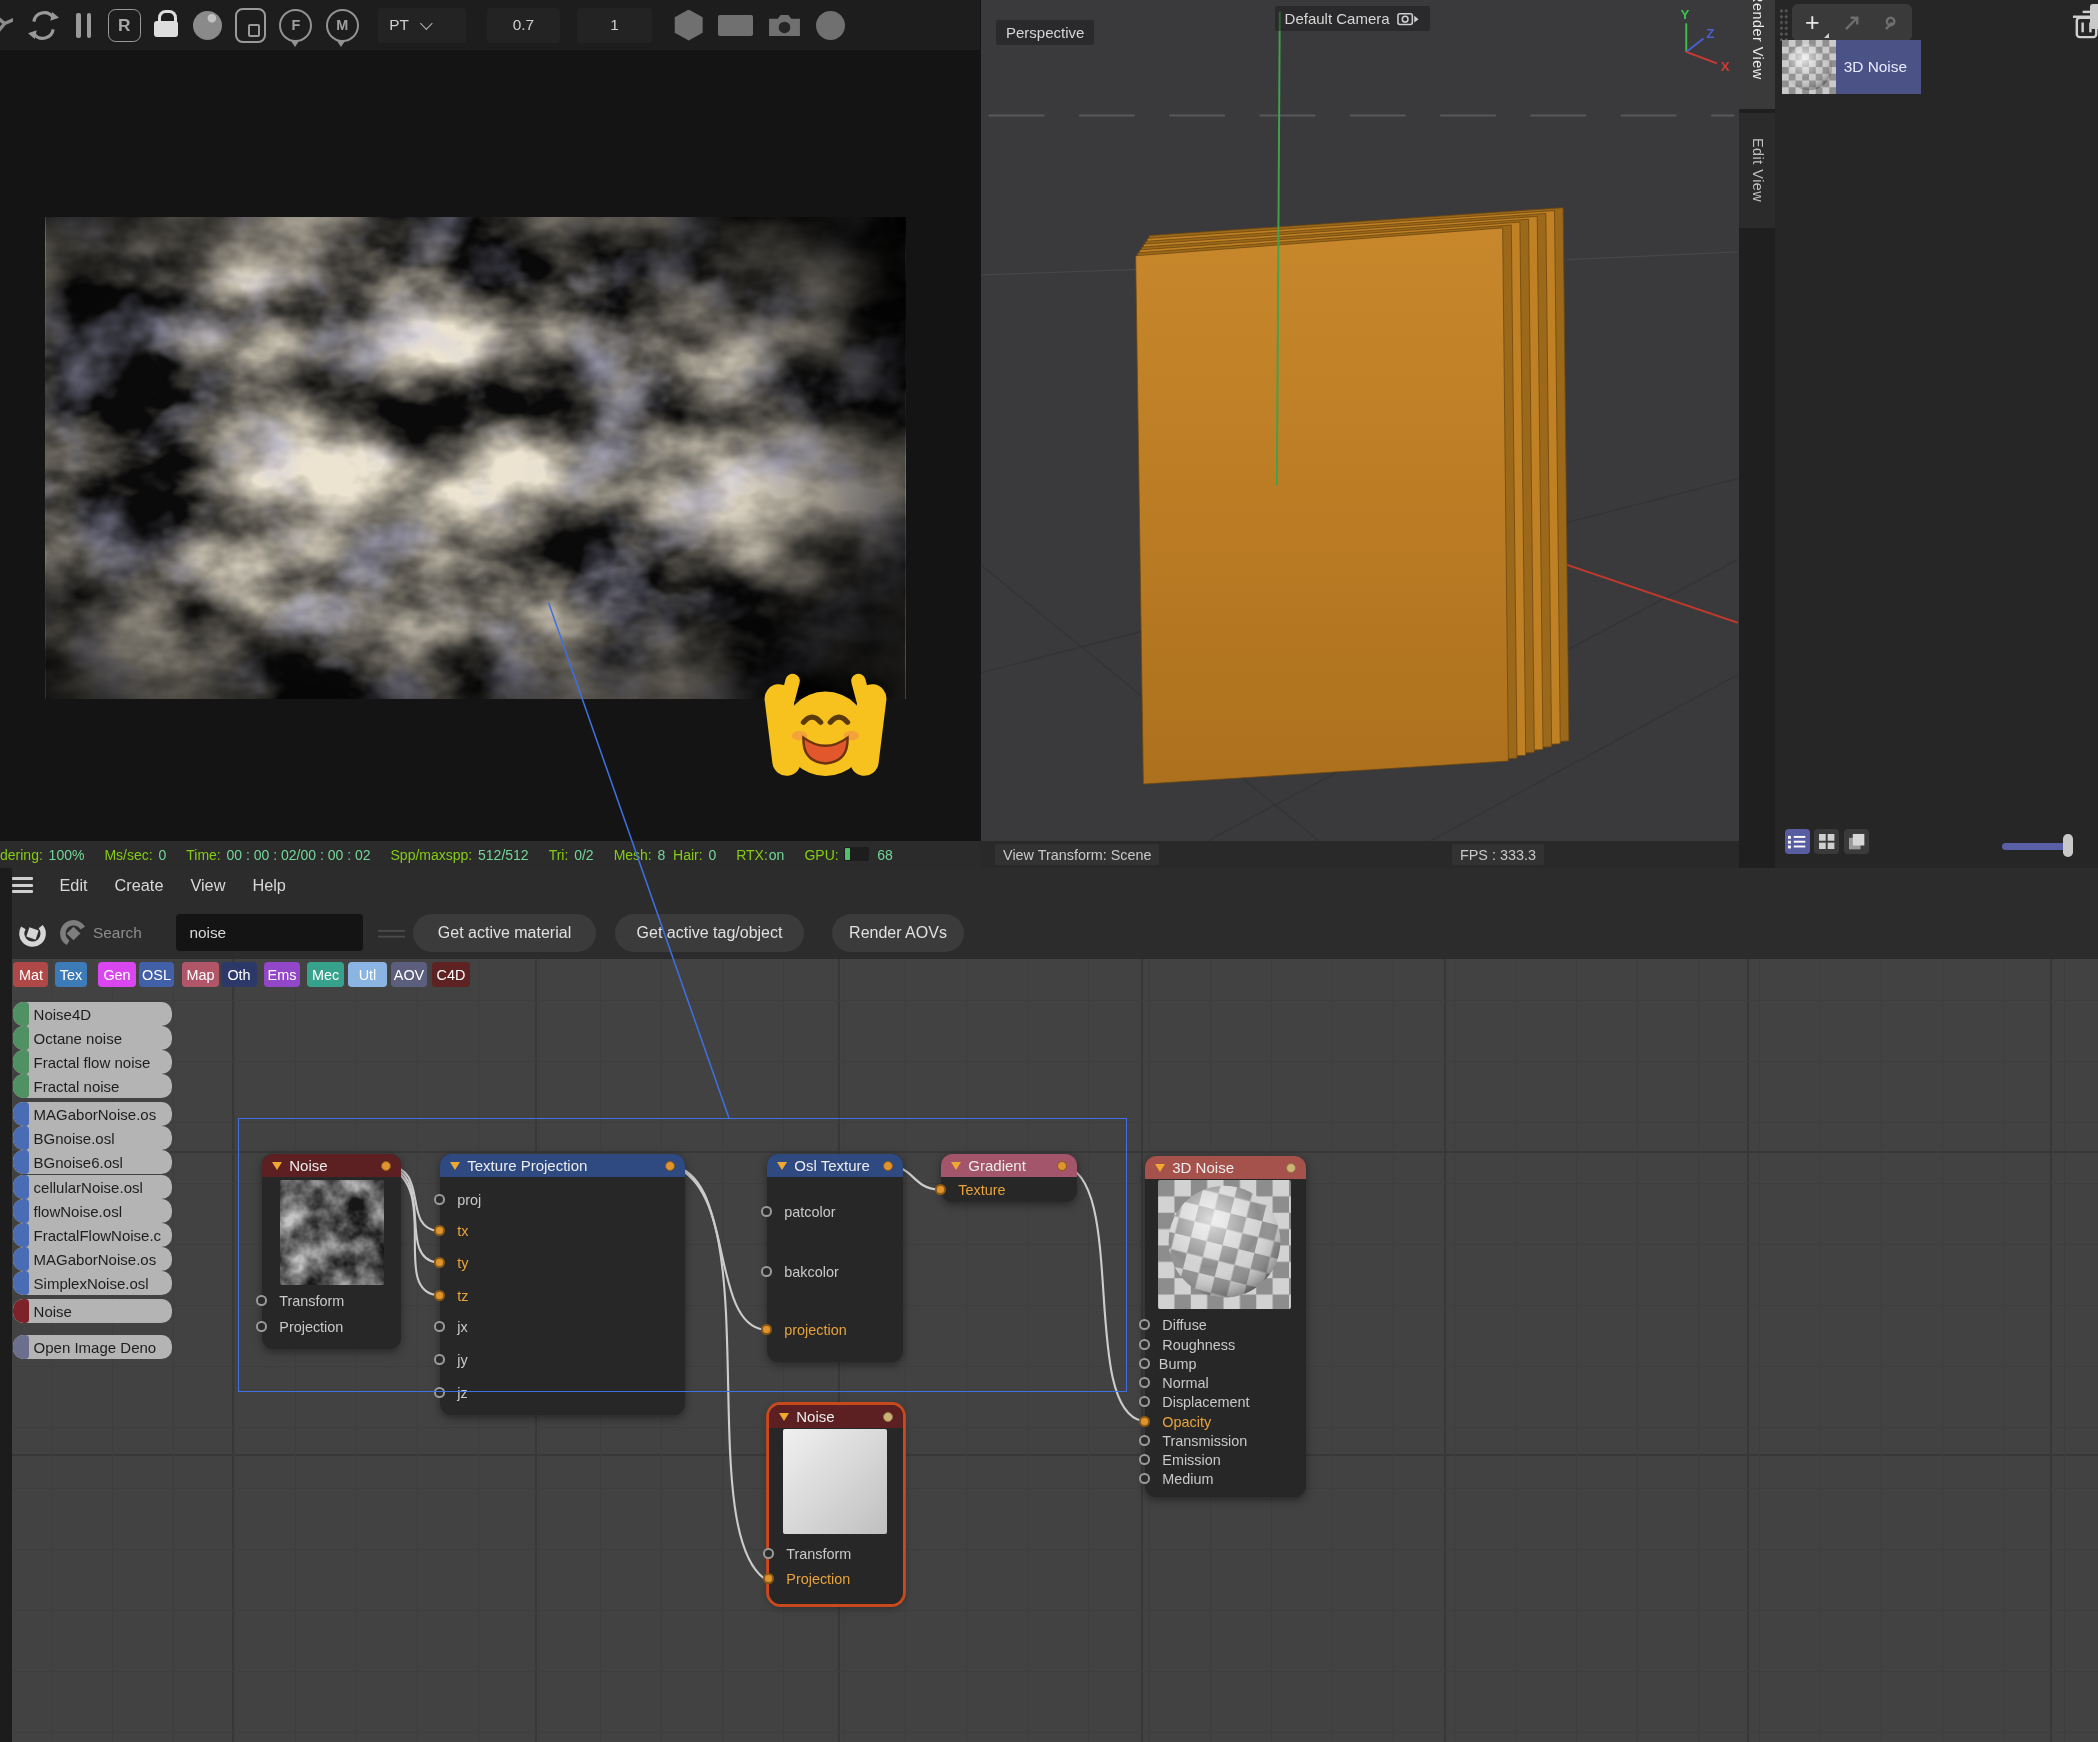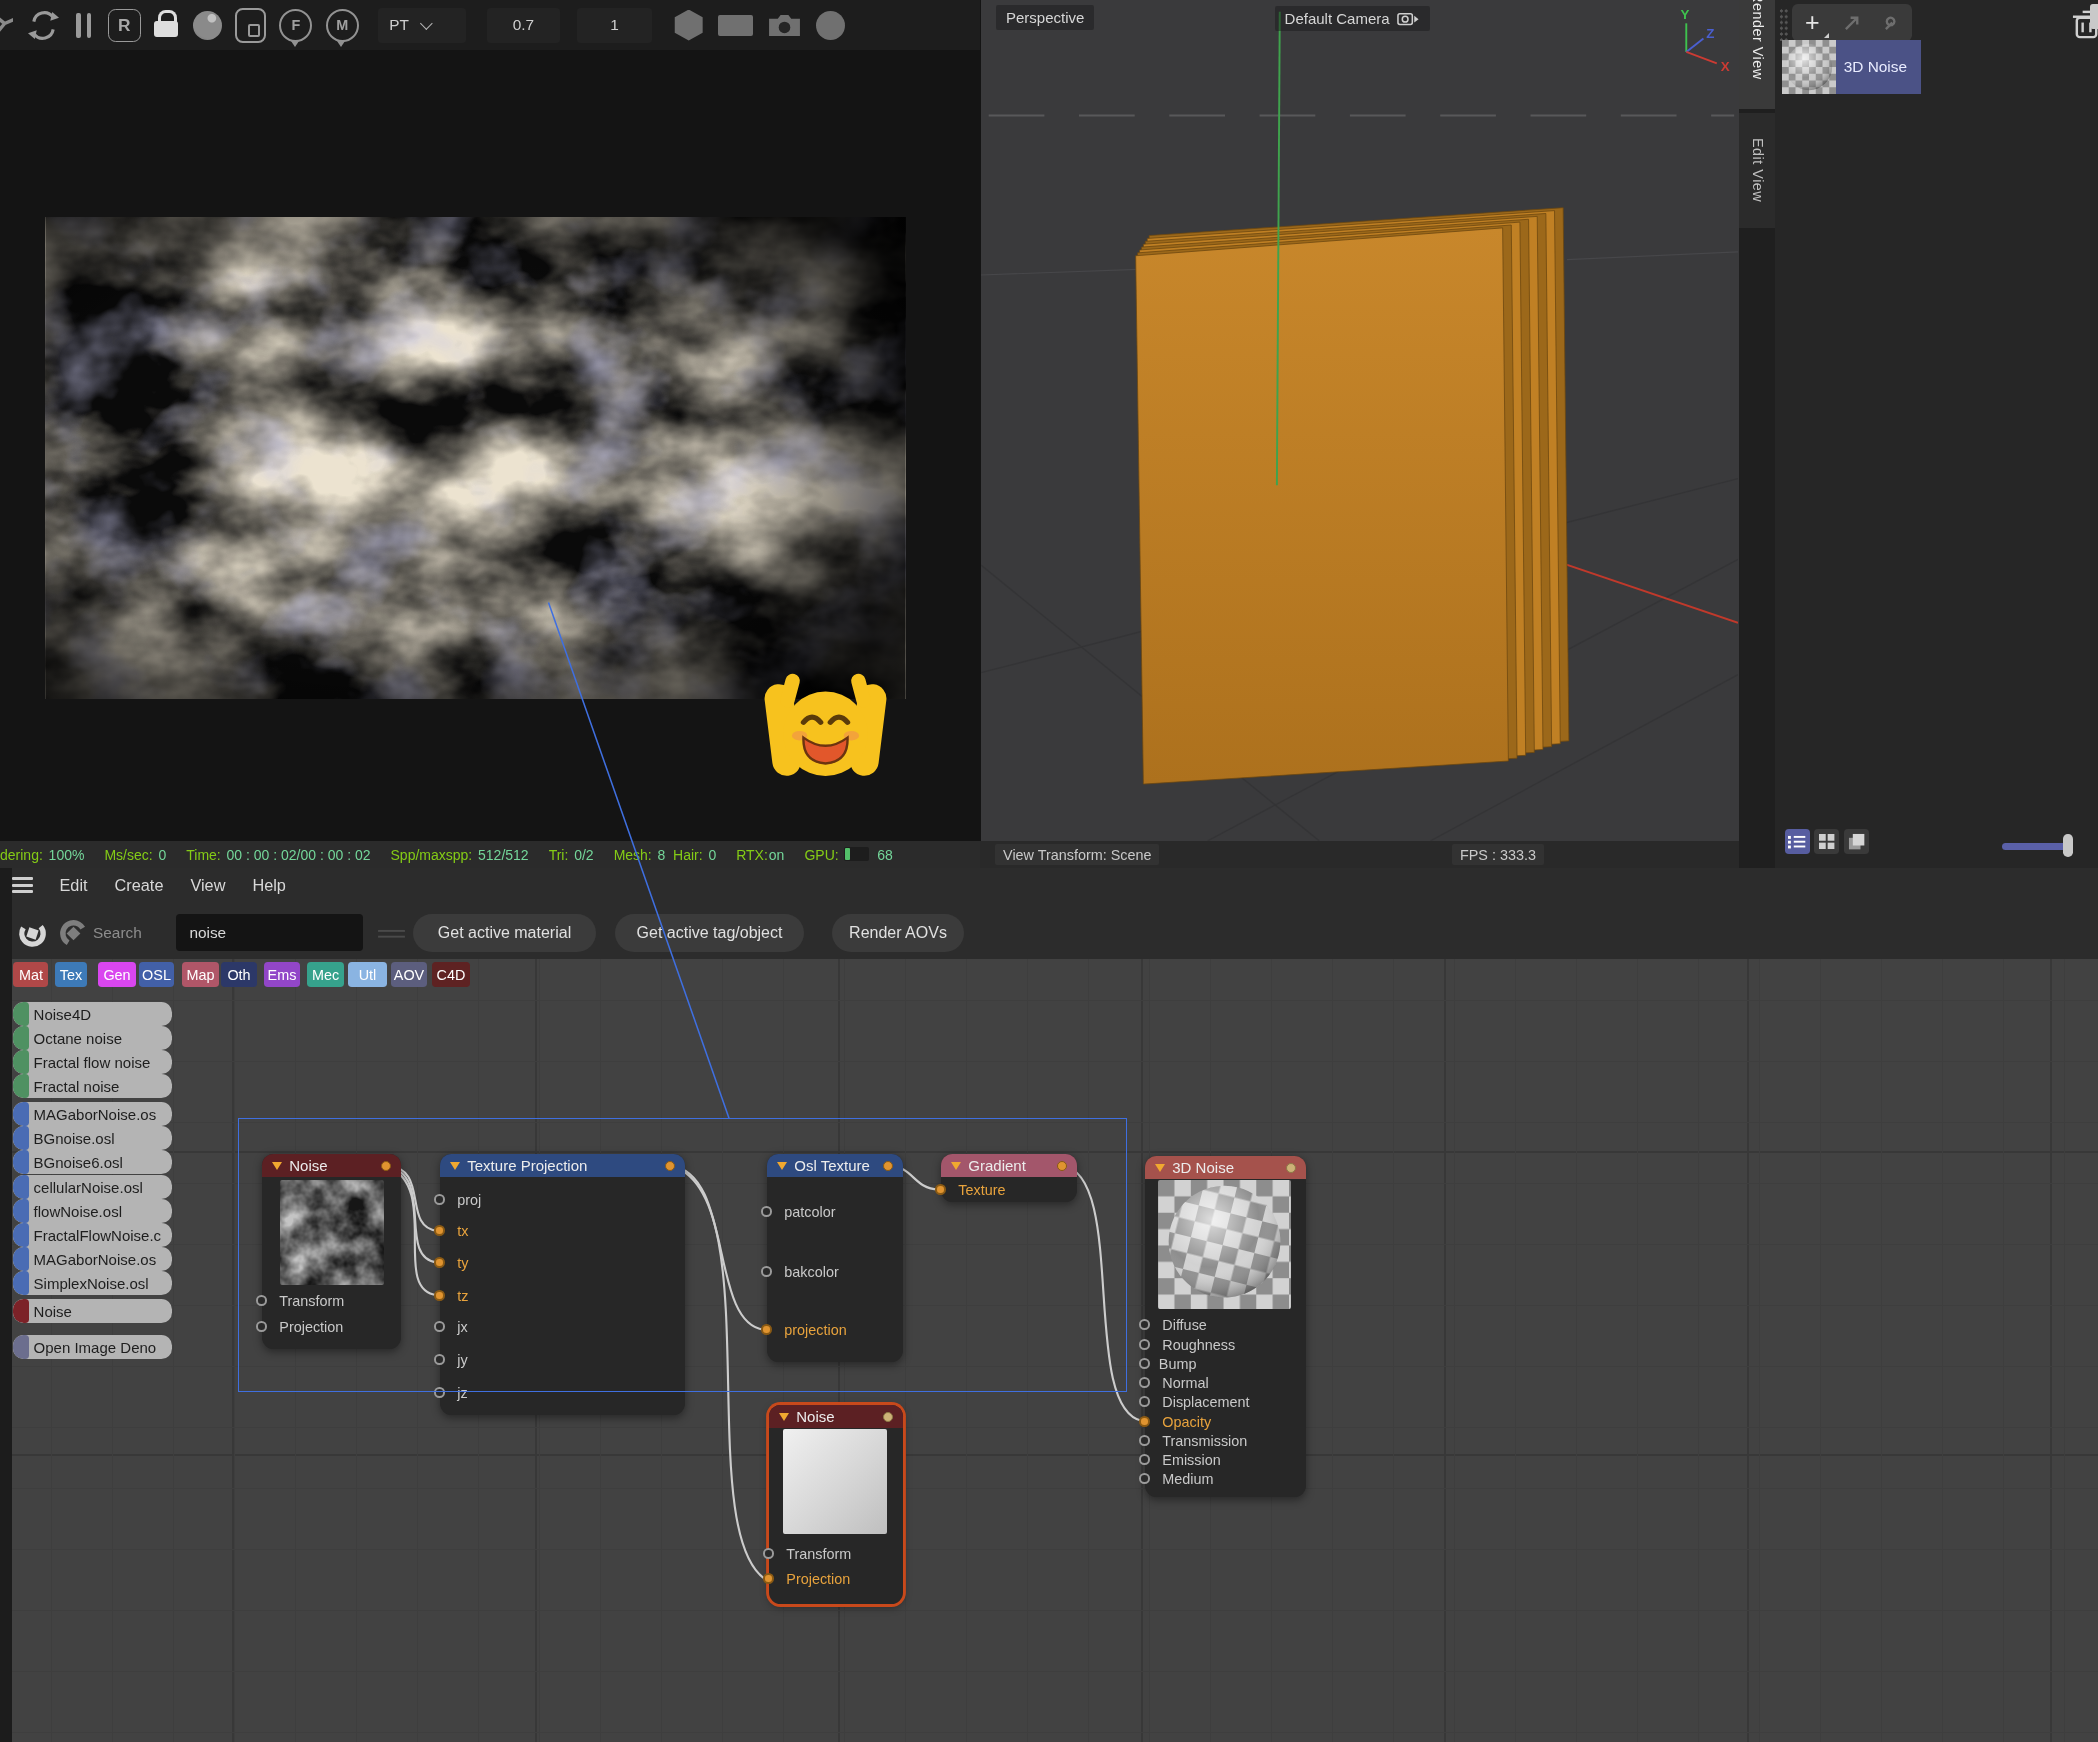--- a/index.html
+++ b/index.html
@@ -259,21 +259,21 @@
         <polygon points="171,251 588,222 594,777 179,801" fill="#9c681a"></polygon>
         <polygon points="169,254 579,225 585,780 177,804" fill="#c08024"></polygon>
         <polygon points="167,257 570,228 576,783 175,807" fill="#9c681a"></polygon>
         <polygon points="165,260 561,231 567,786 173,810" fill="#c08024"></polygon>
         <polygon points="163,263 552,234 558,789 171,813" fill="#9c681a"></polygon>
         <polygon points="161,266 543,237 549,792 169,816" fill="url(#plate)"></polygon>
       </g>
 
       <line x1="311" y1="12" x2="308" y2="505" stroke="#3fa34d" stroke-width="2"></line>
     </svg>
-    <div class="vplabel abs" style="left:15.4px;top:5px;text-align:center;">
+    <div class="vplabel abs" style="left:15.4px;top:20px;text-align:center;">
         <span>Perspective</span>
       </div>
     <div class="vplabel abs" style="left:294px;top:5.8px;">
       <span>Default Camera</span>
       <svg width="23" height="17.3" viewBox="0 0 24 18">
           <rect x="1" y="4" width="15" height="11" rx="2" fill="none" stroke="#cfcfcf" stroke-width="1.6"></rect>
           <circle cx="8.5" cy="9.5" r="3" fill="none" stroke="#cfcfcf" stroke-width="1.6"></circle>
           <path d="M18,6 L22.5,9.5 L18,13 Z" fill="#cfcfcf"></path>
         </svg>
     </div>

